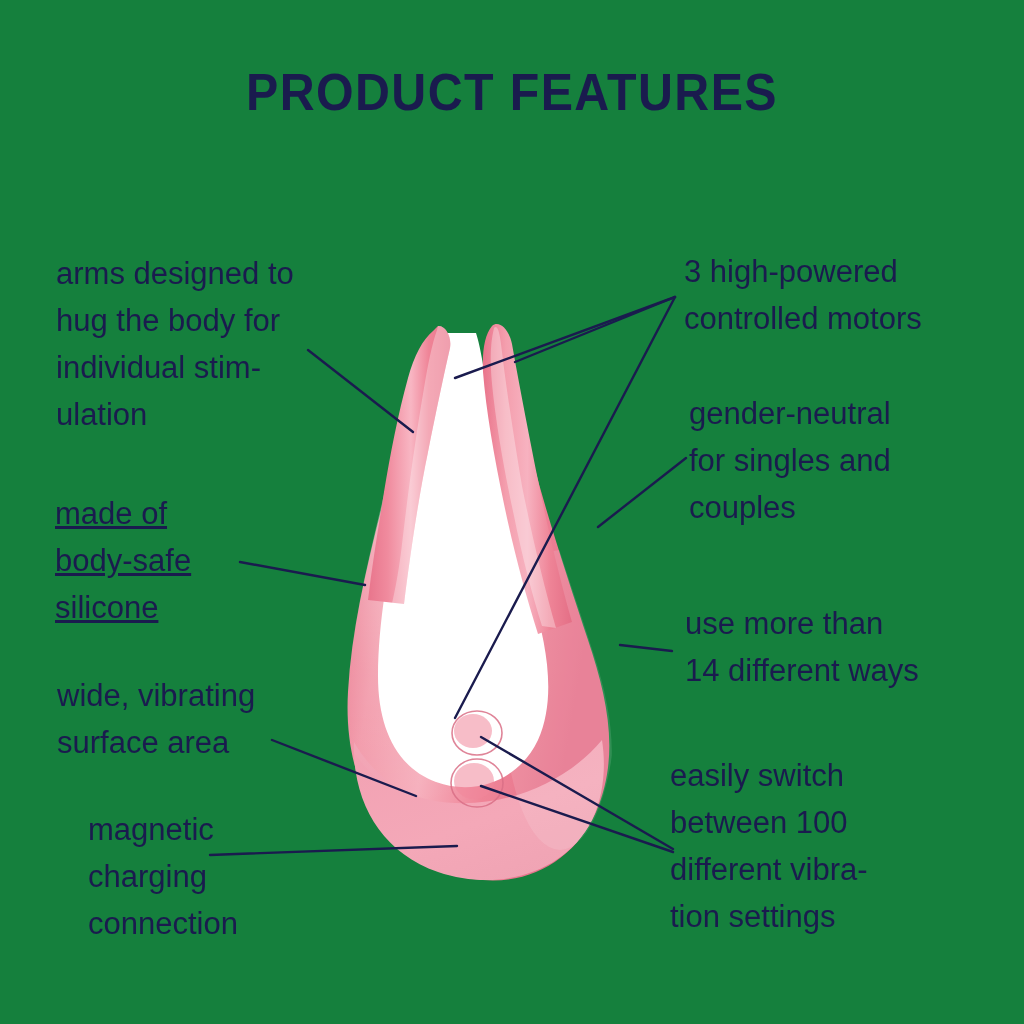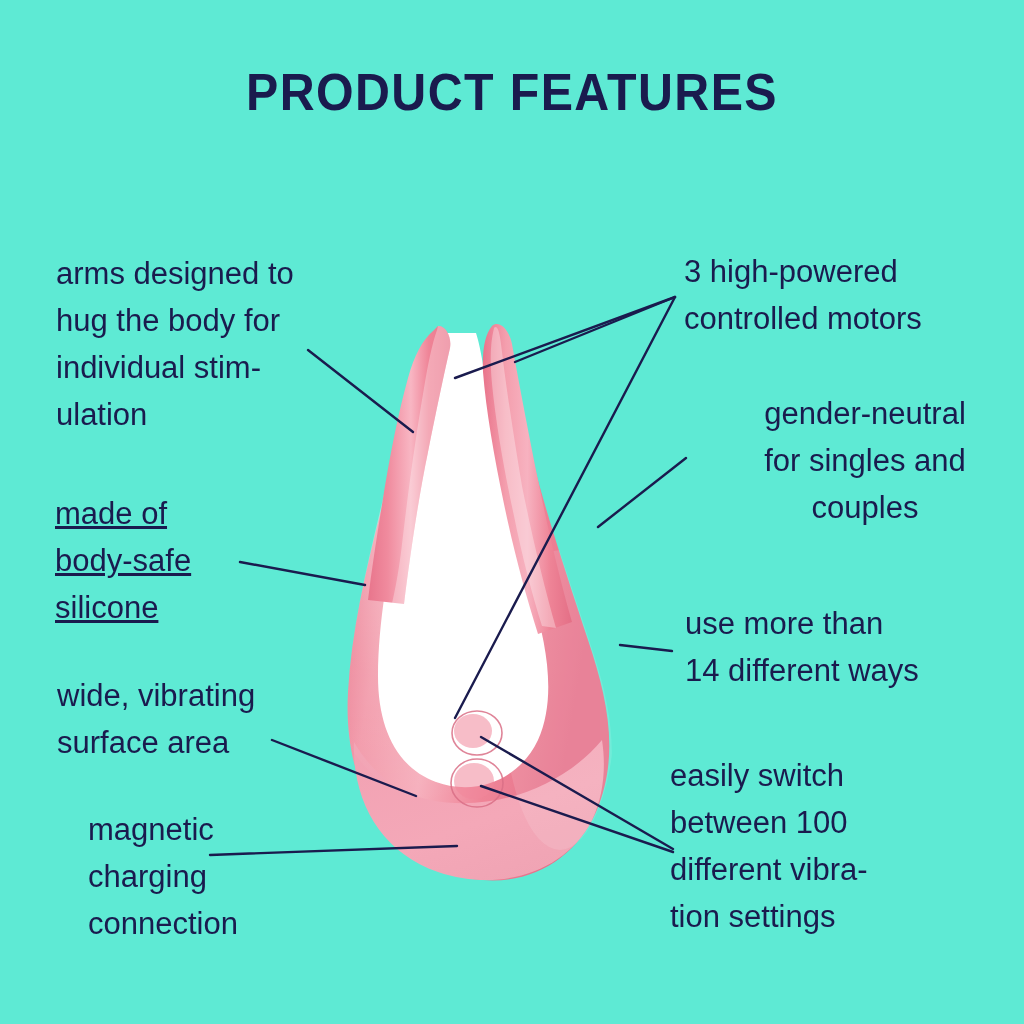--- a/index.html
+++ b/index.html
@@ -4,21 +4,21 @@
 <style>
   html, body {
     margin: 0;
     padding: 0;
     background: #ffffff;
   }
   #canvas {
     position: relative;
     width: 1024px;
     height: 1024px;
-    background: #5eead4;
+    background: #15803d;
     overflow: hidden;
     font-family: "Liberation Sans", sans-serif;
   }
   #title {
     position: absolute;
     left: 0;
     top: 62px;
     width: 1024px;
     text-align: center;
     color: #1a1b4e;
@@ -221,21 +221,21 @@
   <div class="callout left" style="left:57px;  top:672px; width:270px;">wide, vibrating
 surface area</div>
 
   <div class="callout left" style="left:57px;  top:806px; width:260px;margin-left:31px;">magnetic
 charging
 connection</div>
 
   <div class="callout right" style="left:684px; top:248px; width:310px;">3 high-powered
 controlled motors</div>
 
-  <div class="callout right" style="left:715px; top:390px; width:300px;text-align:center;">gender-neutral
+  <div class="callout right" style="left:689px; top:390px; width:300px;">gender-neutral
 for singles and
 couples</div>
 
   <div class="callout right" style="left:685px; top:600px; width:310px;">use more than
 14 different ways</div>
 
   <div class="callout right" style="left:670px; top:752px; width:310px;">easily switch
 between 100
 different vibra-
 tion settings</div>

